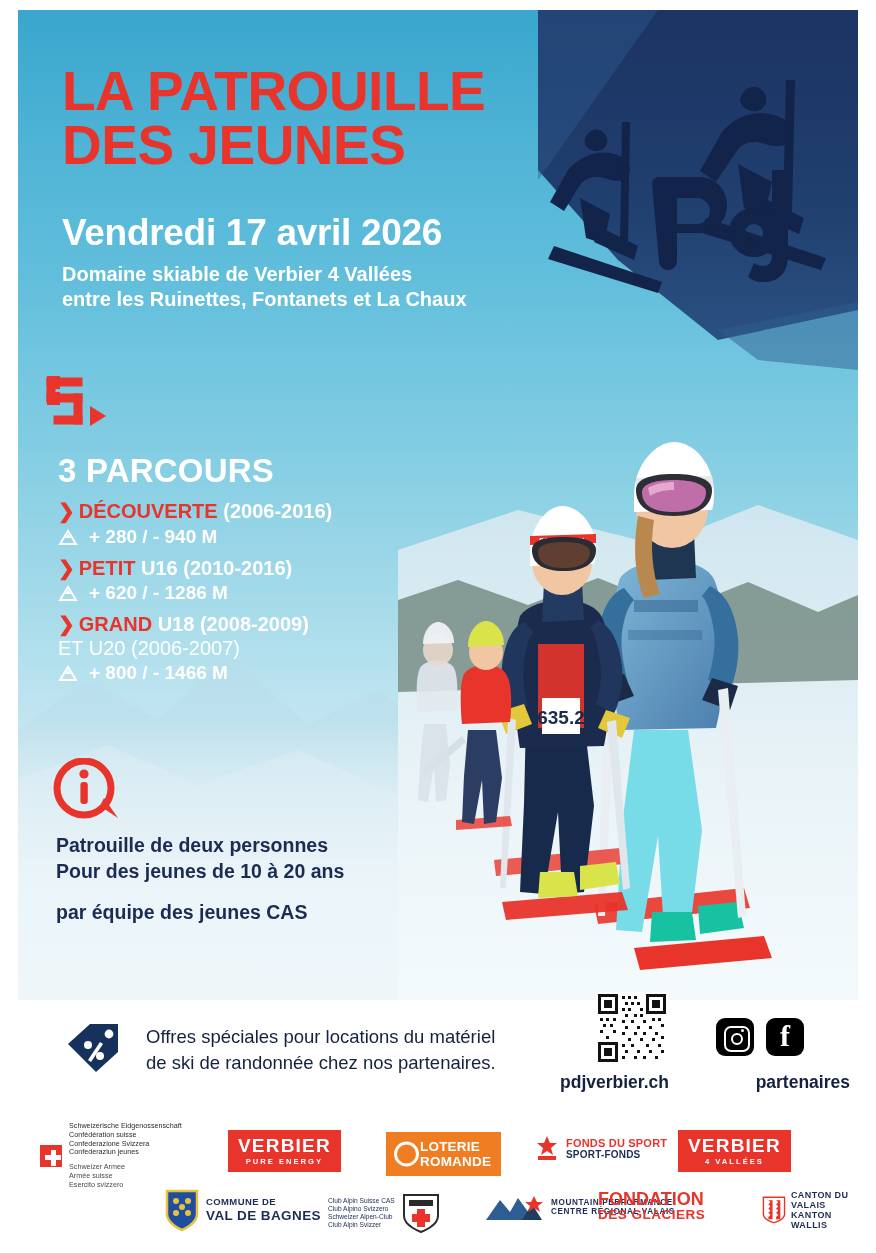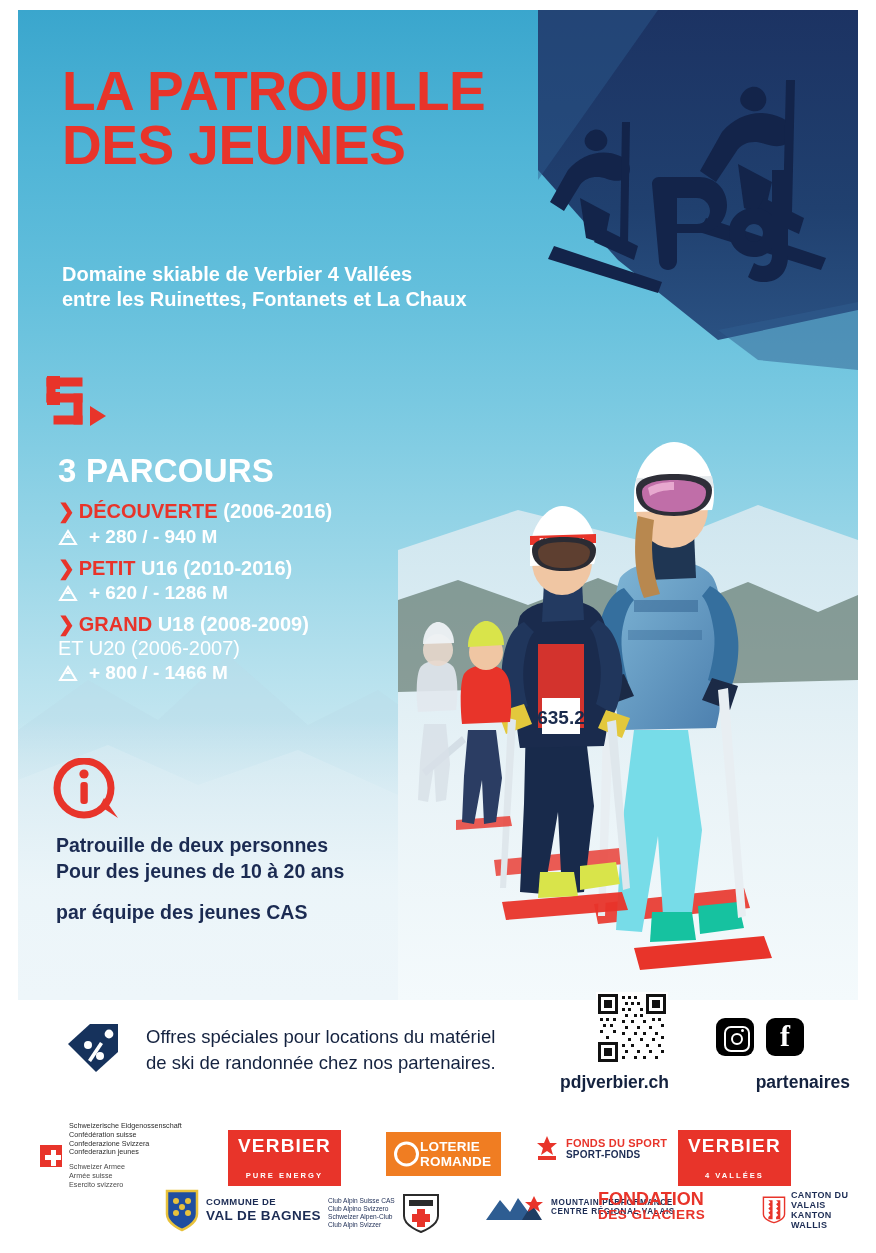--- a/index.html
+++ b/index.html
@@ -274,21 +274,21 @@
   }
   .badge-red {
     background: #e8342a;
     color: #fff;
     font-weight: bold;
     text-align: center;
     padding: 6px 10px;
     line-height: 1.05;
   }
   .badge-red .big { font-size: 19px; letter-spacing: 1.2px; }
-  .badge-red .small { font-size: 7.6px; letter-spacing: 2px; display: block; margin-top: 16px;}
+  .badge-red .small { font-size: 7.6px; letter-spacing: 2px; display: block; margin-top: 2px;}
   .badge-orange {
     background: #f07d22;
     color: #fff;
     font-weight: bold;
     font-size: 13.5px;
     line-height: 1.12;
     padding: 7px 10px 7px 34px;
     position: relative;
     letter-spacing: .2px;
   }
@@ -469,20 +469,21 @@
       <ellipse cx="40" cy="350" rx="15" ry="16" fill="#e8d8cc" opacity=".9"></ellipse>
       <path d="M25,344 c0,-13 8,-22 15,-22 c8,0 16,9 16,21 l-31,1 Z" fill="#eef2f5" opacity=".95"></path>
     </svg>
   </div>
 
   <div class="title">
     <span>LA PATROUILLE</span>
     <span class="l2">DES JEUNES</span>
   </div>
 
+  <div class="date">Vendredi 17 avril 2026</div>
 
   <div class="subtitle">
     <div>Domaine skiable de Verbier 4 Vallées</div>
     <div>entre les Ruinettes, Fontanets et La Chaux</div>
   </div>
 
   <svg class="route-icon" viewBox="0 0 90 58">
     <g fill="none" stroke="#e8342a" stroke-width="9" stroke-linecap="square">
       <path d="M7,10 L34,10"></path>
       <path d="M7,10 L7,26"></path>

